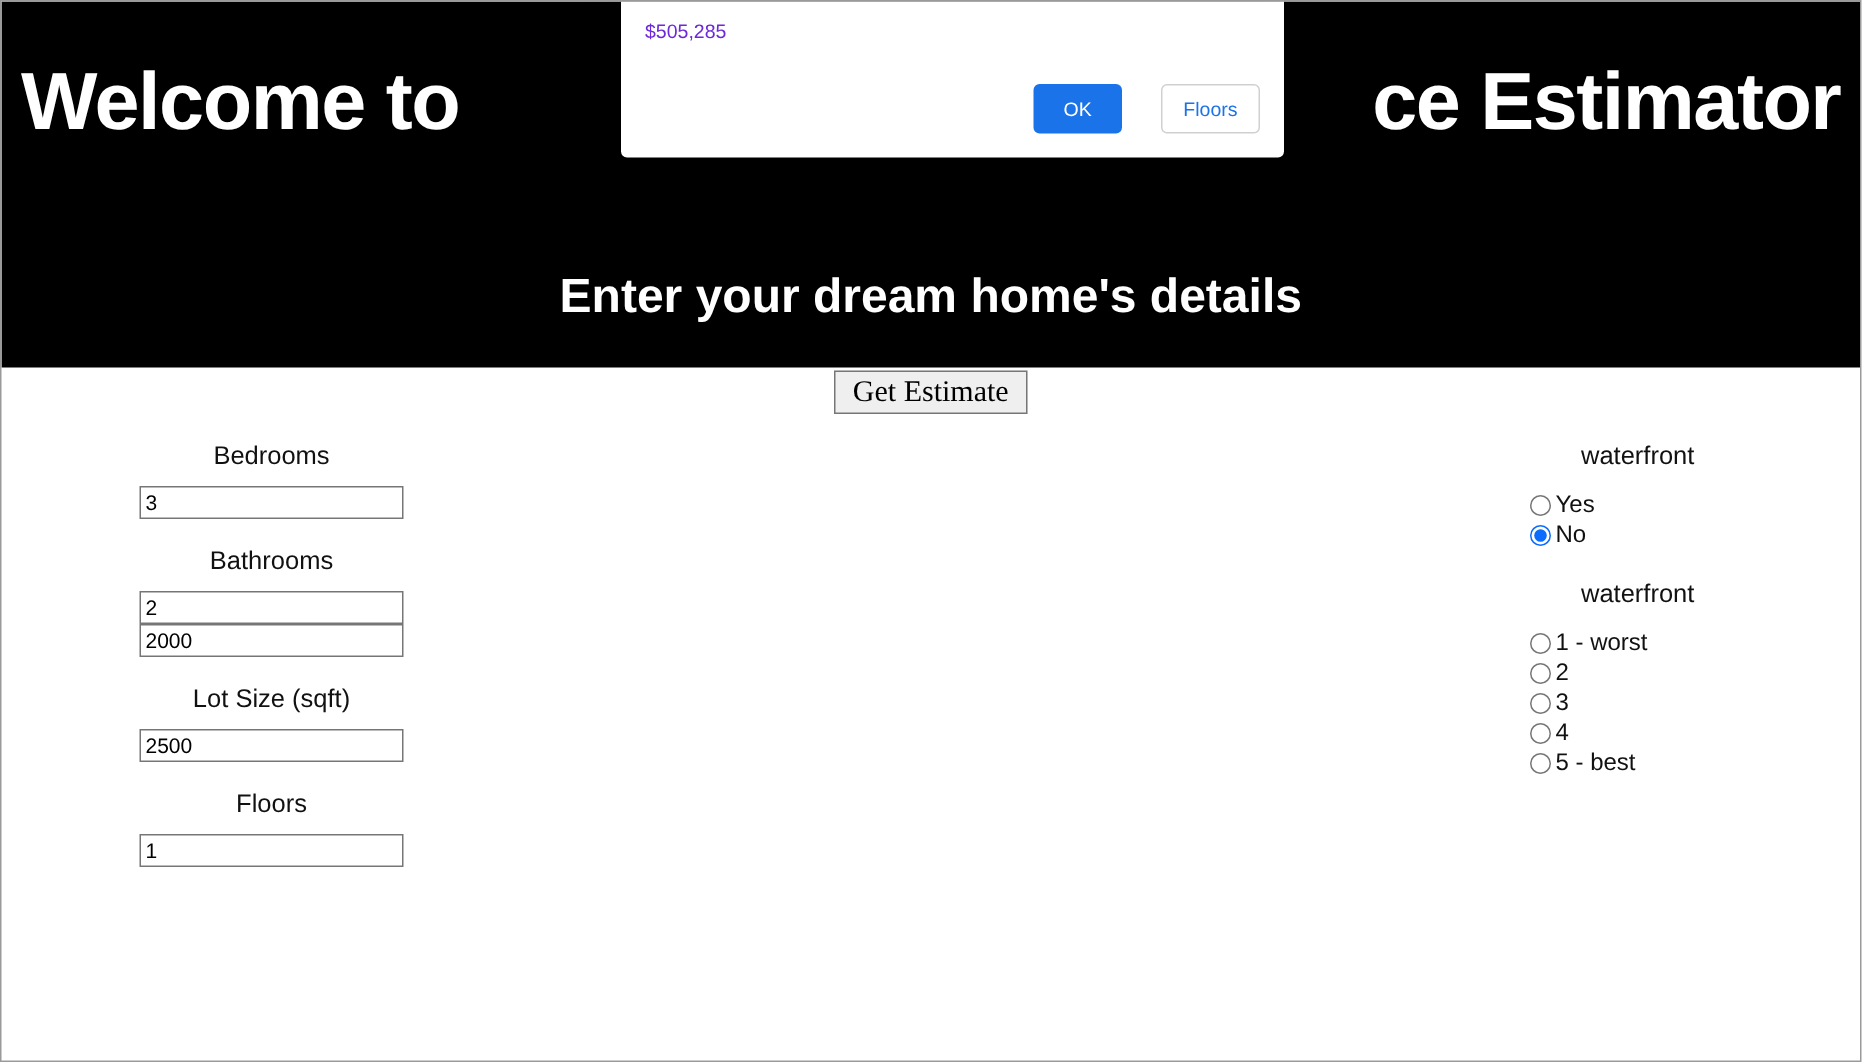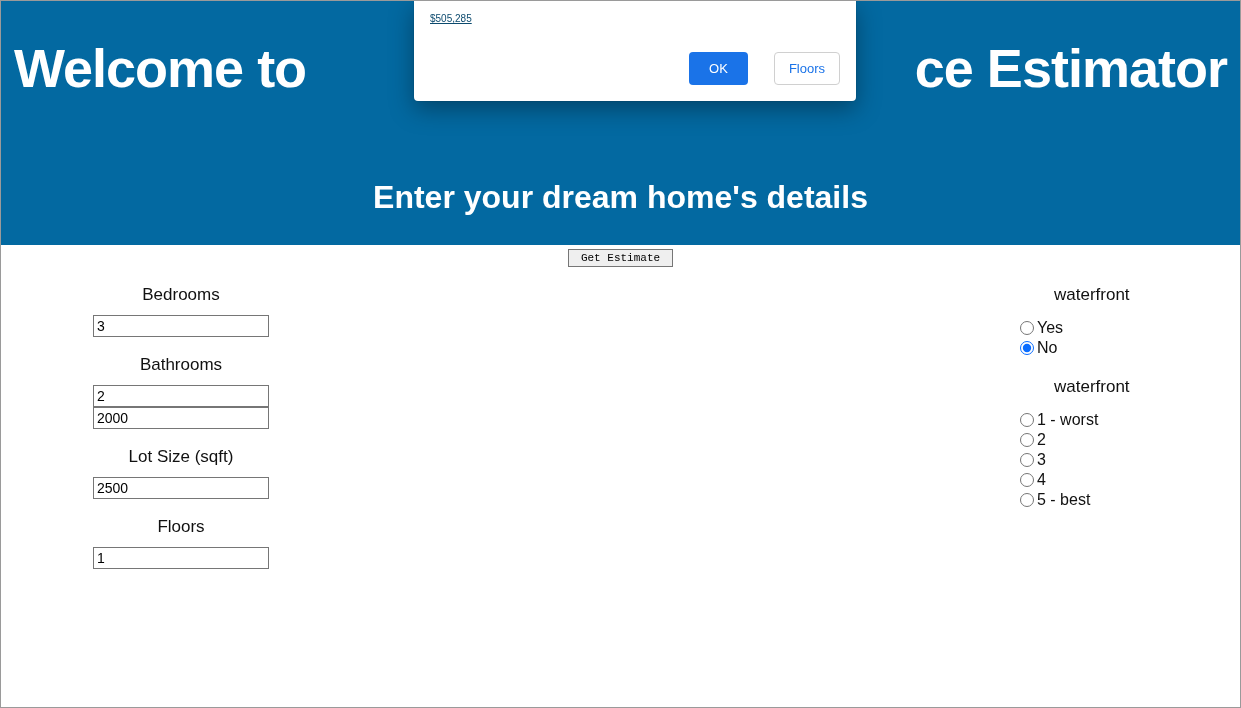--- a/index.html
+++ b/index.html
@@ -1,20 +1,20 @@
 <!DOCTYPE html>
 <html><head>
 <meta charset="utf-8">
 <style>
   * { box-sizing: border-box; }
   html, body { margin:0; padding:0; font-family: "Segoe UI", Arial, sans-serif; }
   body { width:1241px; height:708px; border:1px solid #9a9a9a; background:#fff; position:relative; overflow:hidden; }
 
   .header {
-    background:#0369a1;
+    background:#000000;
     color:#ffffff;
     width:100%;
     height:244px;
     text-align:center;
     position:relative;
   }
   .header h1 {
     margin:0;
     font-size:54px;
     font-weight:700;
@@ -27,22 +27,22 @@
     font-weight:700;
     padding-top:80px;
   }
 
   .estimate-bar {
     width:100%;
     text-align:center;
     margin-top:2px;
   }
   .estimate-btn {
-    font-family: Liberation Mono, monospace;
-    font-size:11px;
+    font-family: Liberation Serif, serif;
+    font-size:20px;
     background:#efefef;
     border:1px solid #767676;
     padding:2px 12px;
     cursor:pointer;
   }
 
   .columns {
     display:flex;
     justify-content:space-between;
     padding:18px 60px 0 60px;
@@ -91,24 +91,23 @@
     position:absolute;
     left:413px;
     top:0;
     width:442px;
     background:#ffffff;
     border-radius:0 0 4px 4px;
     box-shadow:0 8px 24px rgba(0,0,0,0.35), 0 0 0 1px rgba(0,0,0,0.05);
     padding:12px 16px 16px 16px;
   }
   .alert-msg {
-    font-size:10px;
-    color:#0c4a6e;
+    font-size:13px;
+    color:#6d28d9;
     margin-bottom:28px;
-    text-decoration:underline;
   }
   .alert-actions {
     display:flex;
     justify-content:flex-end;
     gap:26px;
   }
   .btn-ok {
     background:#1a73e8;
     color:#fff;
     border:none;

